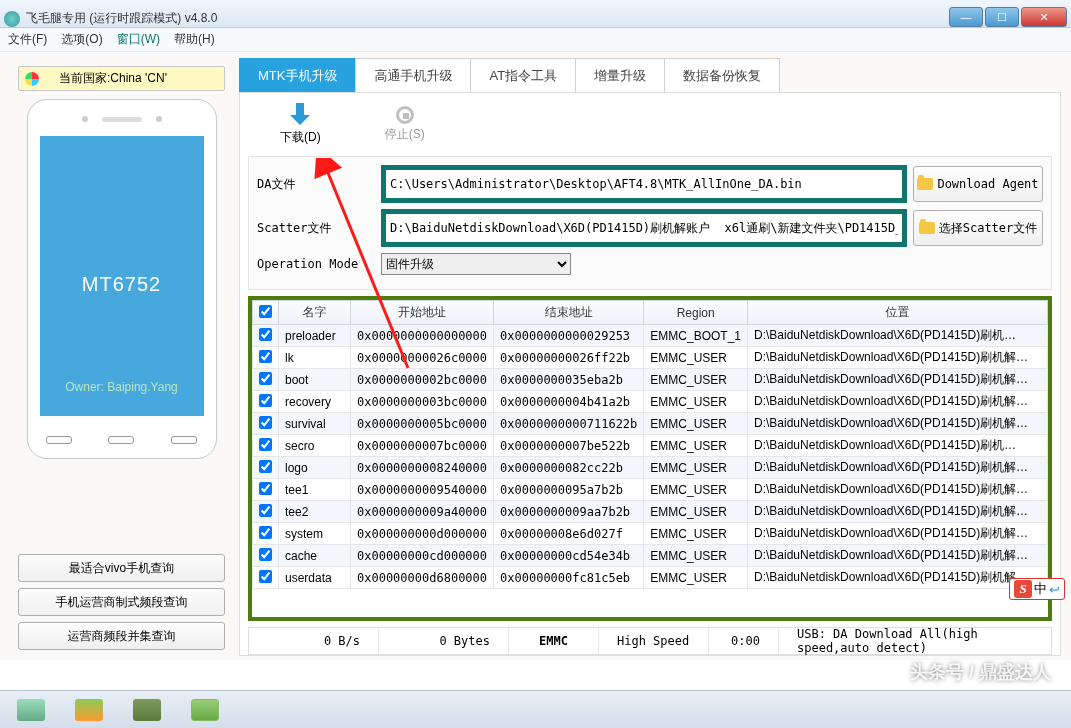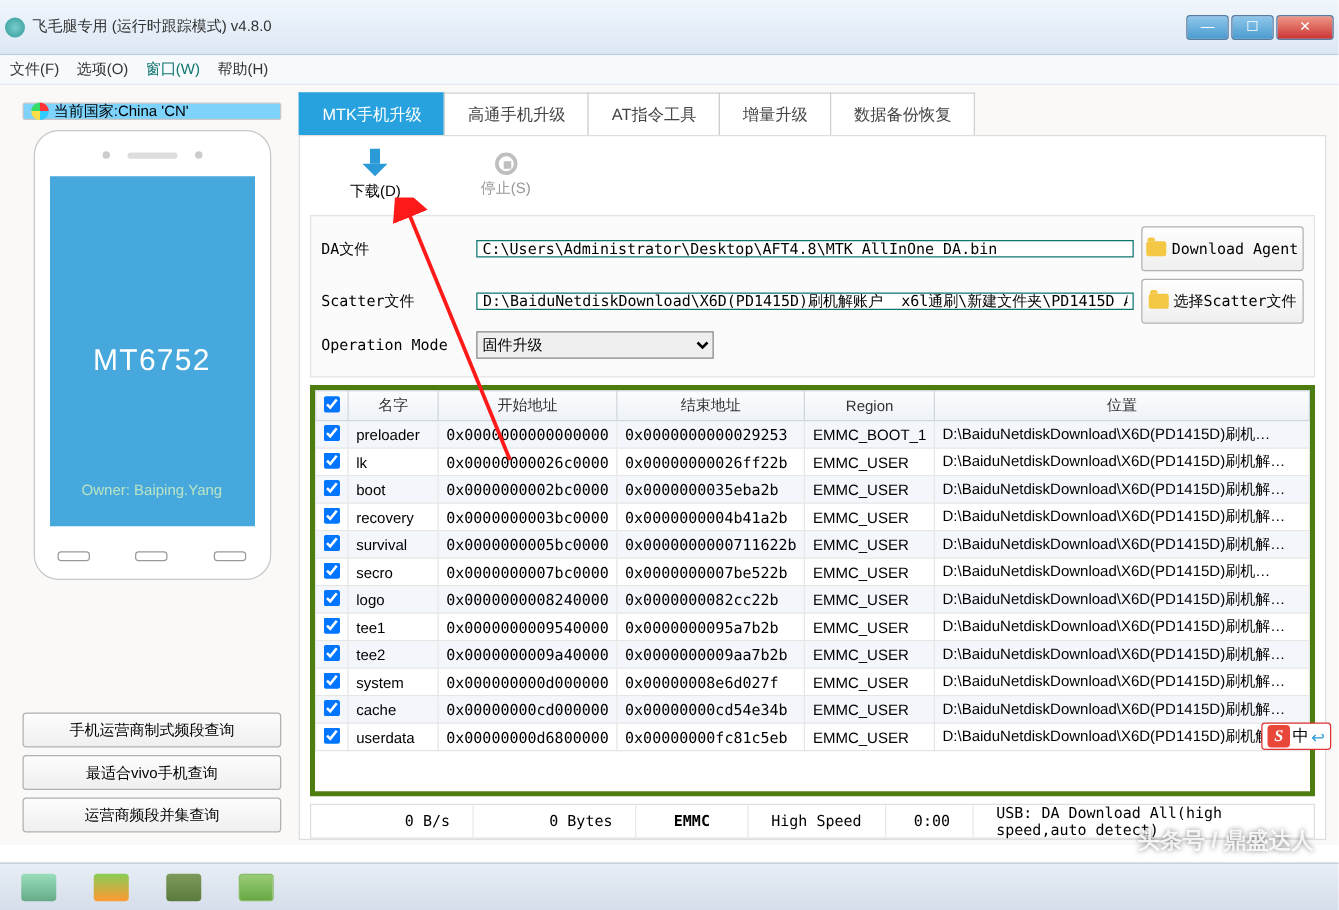--- a/index.html
+++ b/index.html
@@ -1,36 +1,36 @@
 <!DOCTYPE html>
 <html><head>
 <meta charset="utf-8">
 <style>
 * { box-sizing: border-box; margin: 0; padding: 0; }
 body { font-family: "Microsoft YaHei", SimSun, Arial, sans-serif; font-size: 12px; background: #fff; width: 1071px; height: 728px; overflow: hidden; position: relative; }
 
-.titlebar { height: 44px; background: linear-gradient(#f0f6fc, #dde8f5); display: flex; align-items: center; padding: 0 4px; border-bottom: 1px solid #b8cce0; }
+.titlebar { height: 28px; background: linear-gradient(#f0f6fc, #dde8f5); display: flex; align-items: flex-end; padding: 0 4px; border-bottom: 1px solid #b8cce0; }
 .titlebar-icon { width: 16px; height: 16px; margin-right: 6px; background: radial-gradient(circle,#7cc,#399); border-radius:50%; }
 .titlebar-text { flex:1; color:#333; font-size:12px; }
 .win-btns { display:flex; gap:0; }
 .win-btn { width:34px; height:20px; display:flex; align-items:center; justify-content:center; font-size:11px; border:1px solid #5a7ca0; border-radius:3px; margin-left:2px; }
 .win-min,.win-max { background: linear-gradient(#8fc7ea,#4b9bd0); color:#fff; }
 .win-close { background: linear-gradient(#e98,#c33); color:#fff; width:46px; }
 
 .menubar { height:24px; display:flex; align-items:center; padding:0 8px; gap:14px; background:#f7fafd; border-bottom:1px solid #e0e8f0; color:#333; }
 .menubar span { cursor:default; }
 
 .main-area { display:flex; height:608px; background:#faf9f8; }
 
 .left-panel { width:235px; padding:14px 10px 10px 18px; display:flex; flex-direction:column; }
-.country-box { height:14px; border:1px solid #c8c8c8; border-radius:2px; background:#7dd3fc; display:flex; align-items:center; padding:0 6px; gap:4px; font-size:12px; }
+.country-box { height:25px; border:1px solid #c8c8c8; border-radius:2px; background:#fef9c3; display:flex; align-items:center; padding:0 6px; gap:20px; font-size:12px; }
 .flag-icon { width:14px; height:14px; background:conic-gradient(#f33 0 90deg,#3cf 90deg 180deg,#fd4 180deg 270deg,#3d6 270deg 360deg); border-radius:50%; }
 .phone-mock { margin:8px auto 0; width:190px; height:360px; background:#fff; border:1px solid #c8c8c8; border-radius:20px; position:relative; }
 .phone-screen { position:absolute; top:36px; left:12px; right:12px; bottom:42px; background:#46a8dc; display:flex; flex-direction:column; align-items:center; justify-content:center; color:#fff; }
-.phone-screen .mt { font-size:24px; letter-spacing:1px;margin-top:16px; }
+.phone-screen .mt { font-size:20px; letter-spacing:1px;margin-top:16px; }
 .phone-screen .owner { font-size:12px; color:#b8e4c4; position:absolute; bottom:22px; }
 .phone-dots { position:absolute; top:16px; left:50%; transform:translateX(-50%); display:flex; gap:14px; align-items:center; }
 .phone-dot { width:6px; height:6px; background:#ccc; border-radius:50%; }
 .phone-speaker { width:40px; height:5px; background:#ddd; border-radius:3px; }
 .phone-btns { position:absolute; bottom:14px; left:0; right:0; display:flex; justify-content:space-around; }
 .phone-sbtn { width:26px; height:8px; border:1px solid #999; border-radius:3px; }
 
 .side-btns { margin-top:auto; display:flex; flex-direction:column; gap:6px; padding-bottom:0px; }
 .side-btn { height:28px; border:1px solid #b0b0b0; border-radius:3px; background:linear-gradient(#fdfdfd,#efefef); font-size:12px; cursor:pointer; }
 
@@ -47,21 +47,21 @@
 .tool-btn { display:flex; flex-direction:column; align-items:center; gap:2px; cursor:pointer; font-size:12px; }
 .arrow-down-icon { width:28px; height:24px; position:relative; }
 .arrow-down-icon::before { content:""; position:absolute; left:10px; top:0; width:8px; height:12px; background:#2a9bd6; }
 .arrow-down-icon::after { content:""; position:absolute; left:4px; top:12px; width:0; height:0; border-left:10px solid transparent; border-right:10px solid transparent; border-top:10px solid #2a9bd6; }
 .stop-icon { width:18px; height:18px; border:3px solid #bfbfbf; border-radius:50%; position:relative; }
 .stop-icon::after { content:""; position:absolute; left:4px; top:4px; width:6px; height:6px; background:#bfbfbf; }
 
 .form-area { border:1px solid #e4e4e4; margin:0 8px; padding:8px; background:#fbfbfb; }
 .form-row { display:flex; align-items:center; margin-bottom:6px; gap:6px; }
 .form-label { width:118px; font-family:SimSun,monospace; font-size:12px; }
-.form-input { flex:1; height:14px; border:1px solid #0f766e; padding:0 4px; font-family:SimSun,monospace; font-size:12px; background:#fff; }
+.form-input { flex:1; height:38px; border:5px solid #0f766e; padding:0 4px; font-family:SimSun,monospace; font-size:12px; background:#fff; }
 .form-select { width:190px; height:22px; border:1px solid #888; font-family:SimSun,monospace; font-size:12px; }
 .form-btn { width:130px; height:36px; border:1px solid #b0b0b0; border-radius:3px; background:linear-gradient(#fefefe,#efefef); display:flex; align-items:center; justify-content:center; gap:4px; font-family:SimSun,monospace; font-size:12px; cursor:pointer; }
 .folder-icon { width:16px; height:12px; background:#f4c744; border-radius:2px; position:relative; }
 .folder-icon::before { content:""; position:absolute; top:-3px; left:1px; width:6px; height:3px; background:#f4c744; border-radius:2px 2px 0 0; }
 
 .table-wrap { flex:1; margin:6px 8px 0 8px; border:4px solid #4d7c0f; overflow:hidden; }
 table { width:100%; border-collapse:collapse; font-size:12px; }
 thead th { background:linear-gradient(#fbfcfe,#eef2f7); border:1px solid #d0d6de; padding:3px 4px; font-weight:normal; color:#333; }
 thead th:first-child { width:26px; }
 tbody td { border:1px solid #e6e6e6; padding:2px 6px; white-space:nowrap; overflow:hidden; }
@@ -123,22 +123,22 @@
         <div class="mt">MT6752</div>
         <div class="owner">Owner: Baiping.Yang</div>
       </div>
       <div class="phone-btns">
           <div class="phone-sbtn"></div>
           <div class="phone-sbtn"></div>
           <div class="phone-sbtn"></div>
         </div>
     </div>
     <div class="side-btns">
+      <button class="side-btn">最适合vivo手机查询</button>
       <button class="side-btn">手机运营商制式频段查询</button>
-      <button class="side-btn">最适合vivo手机查询</button>
       <button class="side-btn">运营商频段并集查询</button>
     </div>
   </div>
 
   <div class="right-panel">
     <div class="tabbar">
       <div class="tab active">MTK手机升级</div>
       <div class="tab">高通手机升级</div>
       <div class="tab">AT指令工具</div>
       <div class="tab">增量升级</div>

